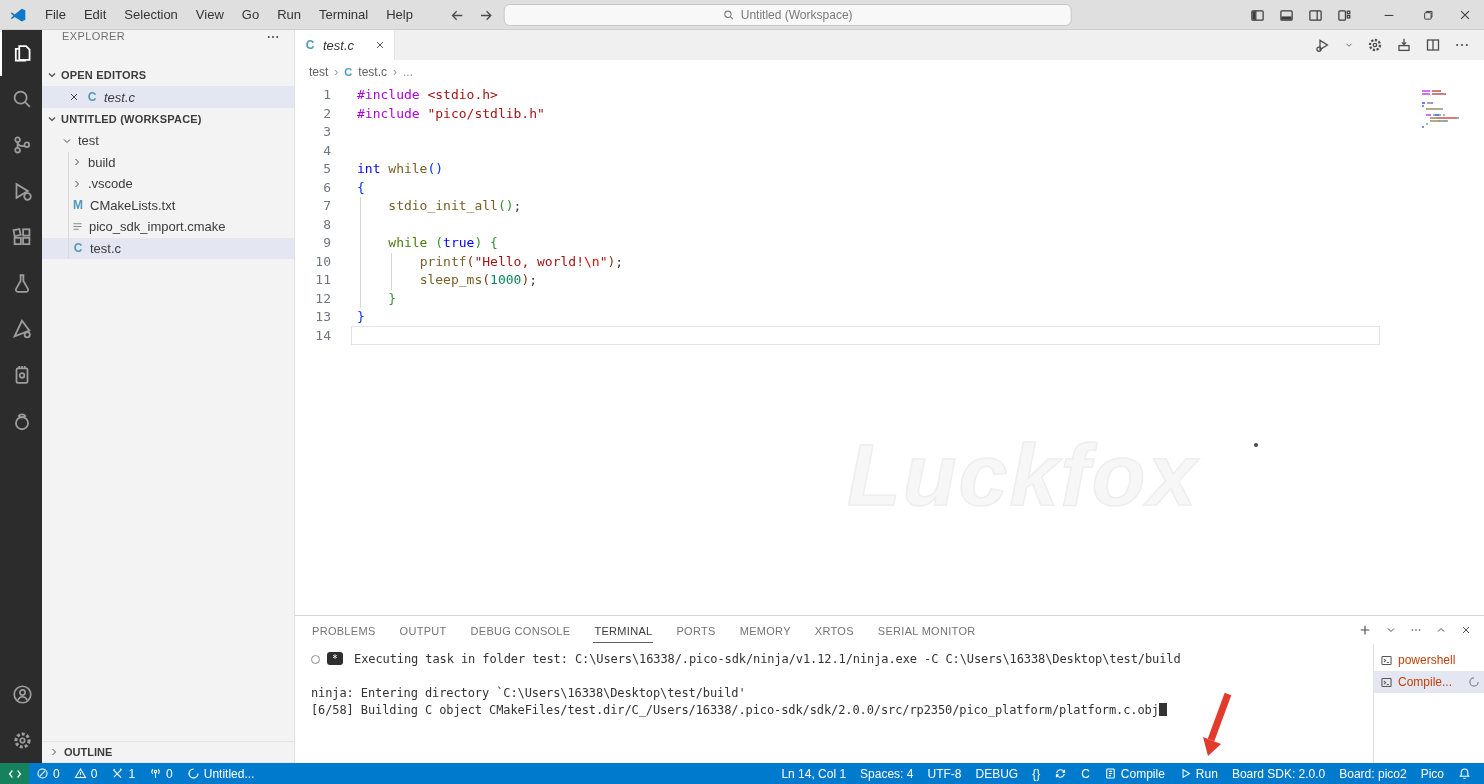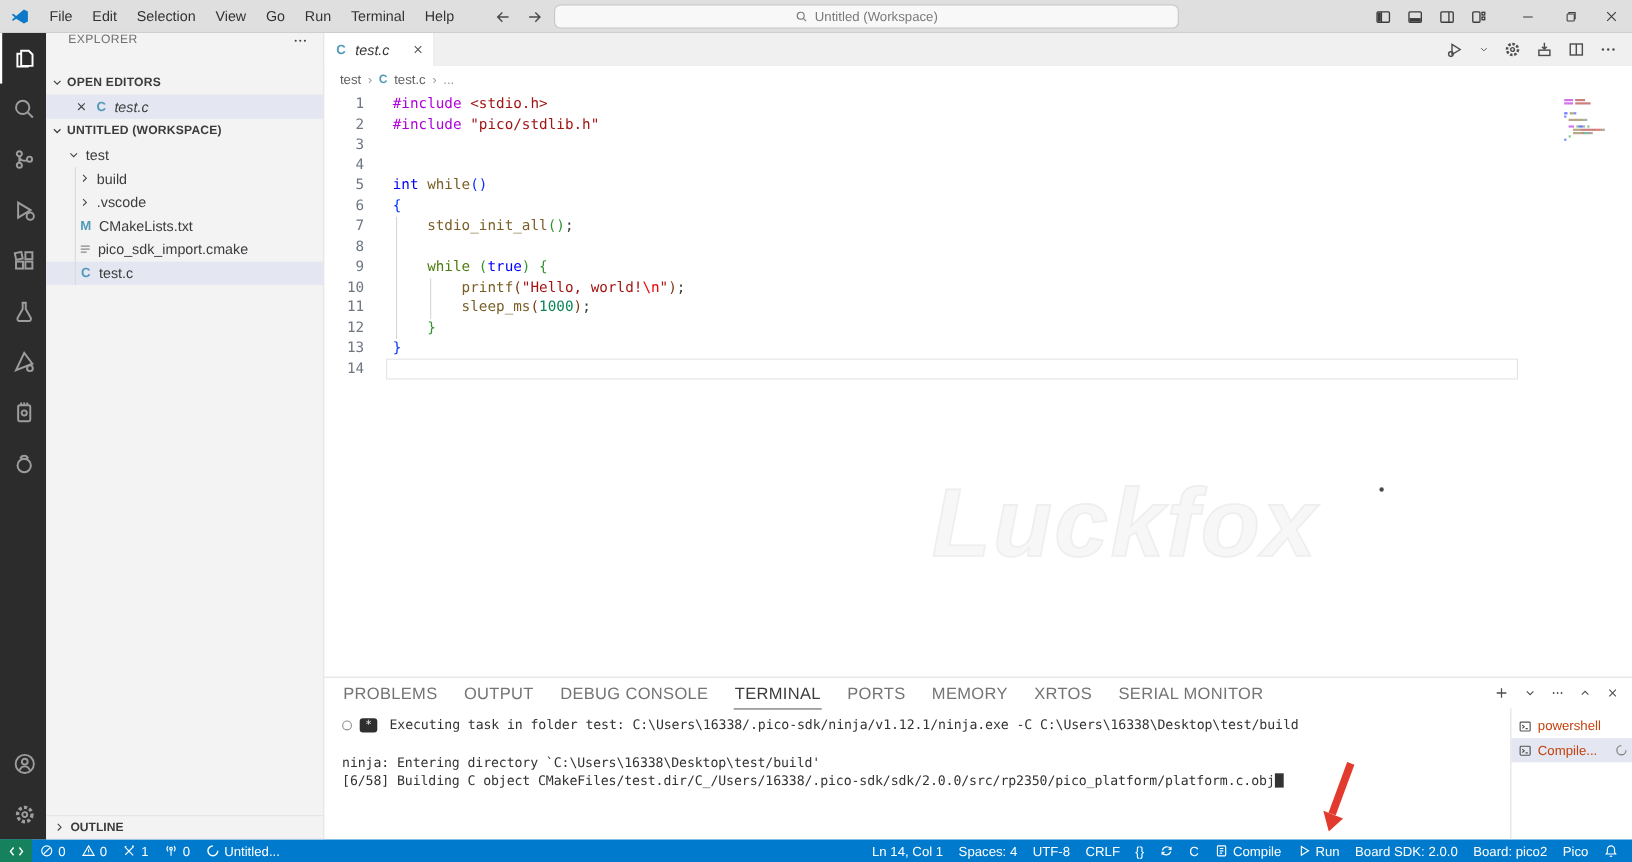--- a/index.html
+++ b/index.html
@@ -62,21 +62,21 @@
   .current-line{position:absolute;height:19px;left:-6px;right:104px;border:1px solid #e3e3e3}
   .watermark{position:absolute;left:552px;top:340px;font-size:88px;font-style:italic;font-weight:bold;color:#f7f7f7;-webkit-text-stroke:1.5px #eeeeee;letter-spacing:2px;pointer-events:none}
   .minimap{position:absolute;right:14px;top:6px;width:48px}
   .mm-line{height:2px;margin-bottom:1px;white-space:nowrap;font-size:0}
   .mm-seg{display:inline-block;height:2px;opacity:.55}
   .tiny-dot{position:absolute;width:4px;height:4px;border-radius:50%;background:#4a4a4a}
 
   
   .panel{height:148px;border-top:1px solid #d7d7d7;background:#fff;display:flex;flex-direction:column}
   .panel-header{height:28px;display:flex;align-items:center;padding-left:16px;flex:none}
-  .ptab{font-size:15px;color:#747474;margin-right:22px;letter-spacing:.3px;padding:7px 1px 5px;border-bottom:1px solid transparent}
+  .ptab{font-size:11px;color:#747474;margin-right:22px;letter-spacing:.3px;padding:7px 1px 5px;border-bottom:1px solid transparent}
   .ptab.active{color:#3b3b3b;border-bottom:1px solid #5f5f5f}
   .panel-actions{margin-left:auto;display:flex;align-items:center;gap:13px;padding-right:12px;color:#4d4d4d}
   .panel-body{flex:1;display:flex;min-height:0}
   .term{flex:1;padding:7px 0 0 16px;font:12px/17px "DejaVu Sans Mono",monospace;letter-spacing:-.1px;color:#333;overflow:hidden}
   .tline{white-space:pre;height:17px}
   .t-circle{display:inline-block;width:9px;height:9px;border:1px solid #8f8f8f;border-radius:50%;margin-right:7px;vertical-align:-1px}
   .t-badge{display:inline-block;background:#2f2f2f;color:#fff;font-size:10px;line-height:13px;padding:0 5px;border-radius:3px;margin-right:4px;vertical-align:1px}
   .t-cursor{display:inline-block;width:8px;height:13px;background:#333;vertical-align:-2px}
   .term-list{width:111px;border-left:1px solid #e0e0e0;padding-top:5px;font-size:12px;color:#c2410c}
   .tl-row{display:flex;align-items:center;gap:5px;height:22px;padding:0 4px 0 6px}
@@ -622,21 +622,21 @@
       <div class="sb-item">
         <span>Ln 14, Col 1</span>
       </div>
       <div class="sb-item">
         <span>Spaces: 4</span>
       </div>
       <div class="sb-item">
         <span>UTF-8</span>
       </div>
       <div class="sb-item">
-        <span>CRLF</span>
+        <span>DEBUG</span>
       </div>
       <div class="sb-item">
         <span>{}</span>
       </div>
       <div class="sb-item">
         <span class="ico" style="width:13px;height:13px;color:#fff">
           <svg viewBox="0 0 16 16" fill="none" stroke="currentColor" stroke-width="1.3">
             <path d="M13 6.3A5.2 5.2 0 003.3 7.5M3 9.7a5.2 5.2 0 009.7-1.2M13 3.5v2.8h-2.8M3 12.5V9.7h2.8"></path>
           </svg>
         </span>

